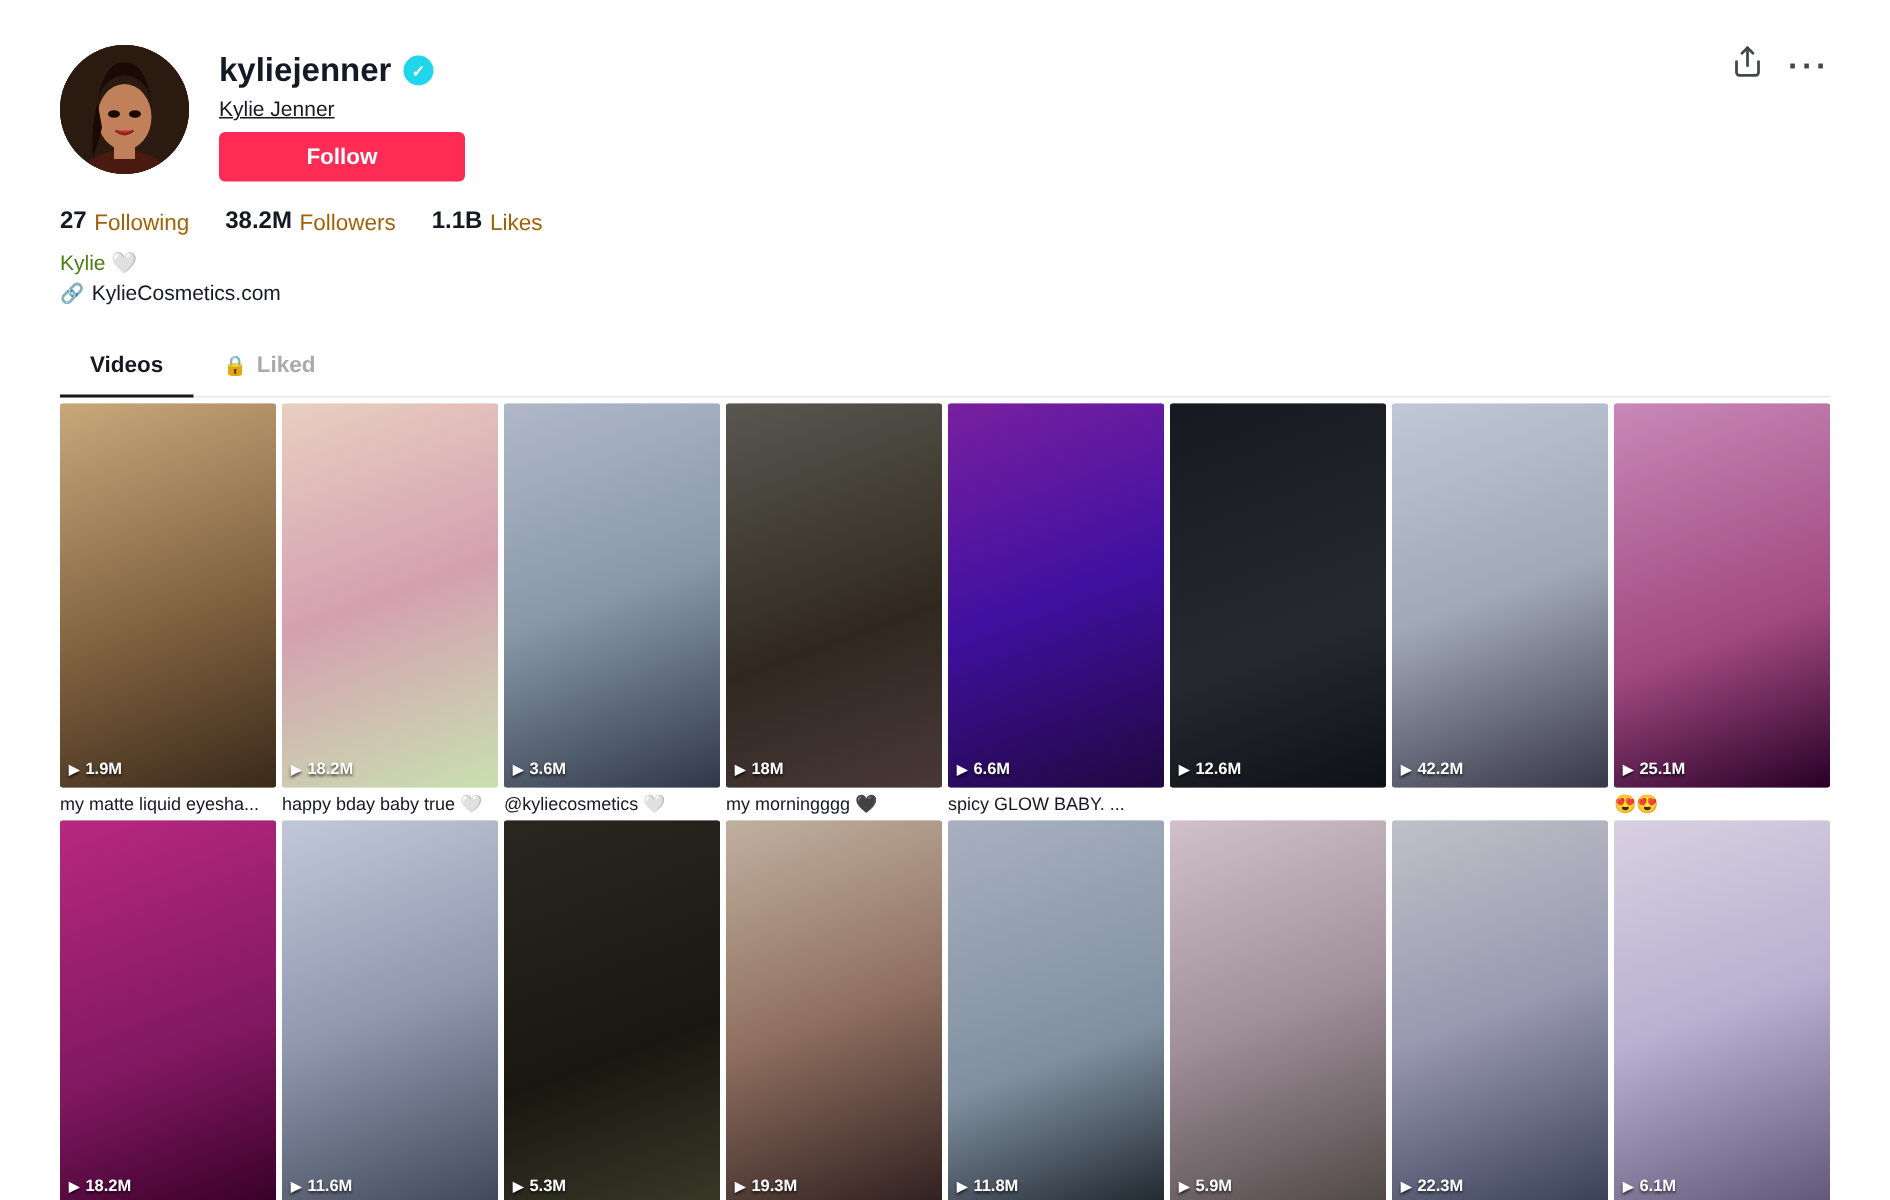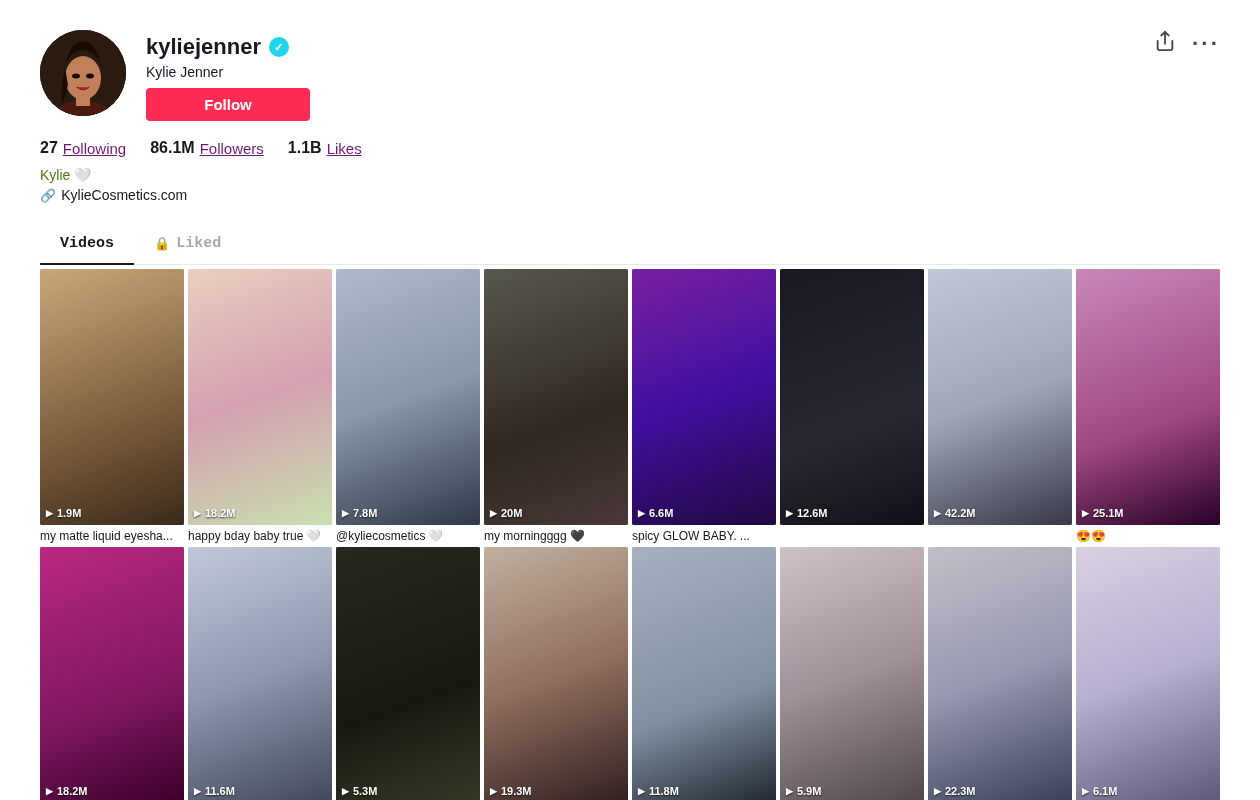--- a/index.html
+++ b/index.html
@@ -70,20 +70,21 @@
       align-items: center;
       justify-content: center;
       color: white;
       font-size: 11px;
       font-weight: bold;
     }
     .display-name {
       font-size: 14px;
       color: #161823;
       font-weight: 500;
+      text-decoration: underline;
     }
     .follow-btn {
       background: #fe2c55;
       color: white;
       border: none;
       border-radius: 4px;
       padding: 8px 0;
       width: 164px;
       font-size: 15px;
       font-weight: 600;
@@ -119,23 +120,22 @@
       display: flex;
       align-items: center;
       gap: 5px;
     }
     .stat-count {
       font-weight: 700;
       color: #161823;
       font-size: 16px;
     }
     .stat-label {
-      color: #701a75;
+      color: #a16207;
       font-size: 15px;
-      text-decoration: underline;
     }
 
     .bio-text {
       font-size: 14px;
       color: #4d7c0f;
       margin-bottom: 4px;
       display: flex;
       align-items: center;
       gap: 6px;
     }
@@ -155,21 +155,20 @@
     .link-icon {
       font-size: 13px;
       color: #555;
     }
 
     
     .tabs-row {
       display: flex;
       border-bottom: 1px solid #e8e8e8;
       margin-bottom: 0;
-      font-family: Liberation Mono, monospace;
     }
     .tab {
       padding: 12px 20px;
       font-size: 15px;
       font-weight: 600;
       color: #aaa;
       cursor: pointer;
       position: relative;
       display: flex;
       align-items: center;
@@ -302,21 +301,21 @@
       <span class="action-icon" style="font-size:22px; font-weight:700; letter-spacing:2px;">···</span>
     </div>
   </div>
 
   <div class="stats-row">
     <div class="stat-item">
       <span class="stat-count">27</span>
       <span class="stat-label">Following</span>
     </div>
     <div class="stat-item">
-      <span class="stat-count">86.1M</span>
+      <span class="stat-count">38.2M</span>
       <span class="stat-label">Followers</span>
     </div>
     <div class="stat-item">
       <span class="stat-count">1.1B</span>
       <span class="stat-label">Likes</span>
     </div>
   </div>
 
   <div class="bio-text">
     <span>Kylie 🤍</span>
@@ -359,32 +358,32 @@
     </div>
   </div>
         <div class="video-caption">happy bday baby true 🤍</div>
       </div>
       <div class="video-item">
         <div class="video-thumb thumb-3">
     <div style="width:100%;height:100%;display:flex;align-items:flex-end;background:inherit;position:relative;">
     </div>
     <div class="video-overlay">
       <span class="play-icon-small">▶</span>
-      <span>7.8M</span>
+      <span>3.6M</span>
     </div>
   </div>
         <div class="video-caption">@kyliecosmetics 🤍</div>
       </div>
       <div class="video-item">
         <div class="video-thumb thumb-4">
     <div style="width:100%;height:100%;display:flex;align-items:flex-end;background:inherit;position:relative;">
     </div>
     <div class="video-overlay">
       <span class="play-icon-small">▶</span>
-      <span>20M</span>
+      <span>18M</span>
     </div>
   </div>
         <div class="video-caption">my morningggg 🖤</div>
       </div>
       <div class="video-item">
         <div class="video-thumb thumb-5">
     <div style="width:100%;height:100%;display:flex;align-items:flex-end;background:inherit;position:relative;">
     </div>
     <div class="video-overlay">
       <span class="play-icon-small">▶</span>

